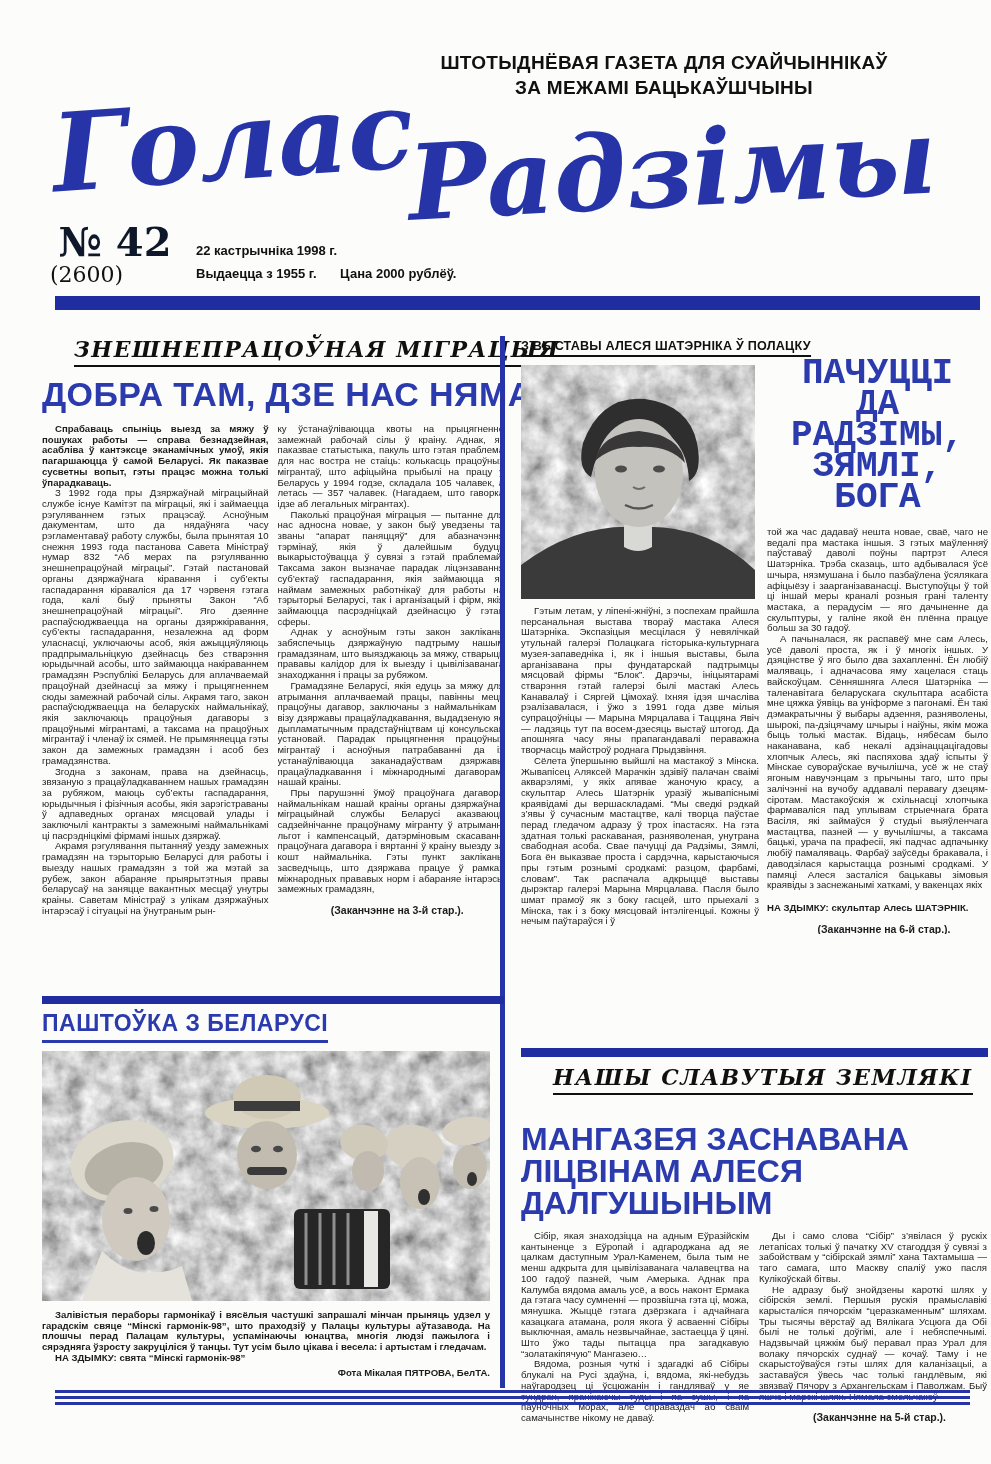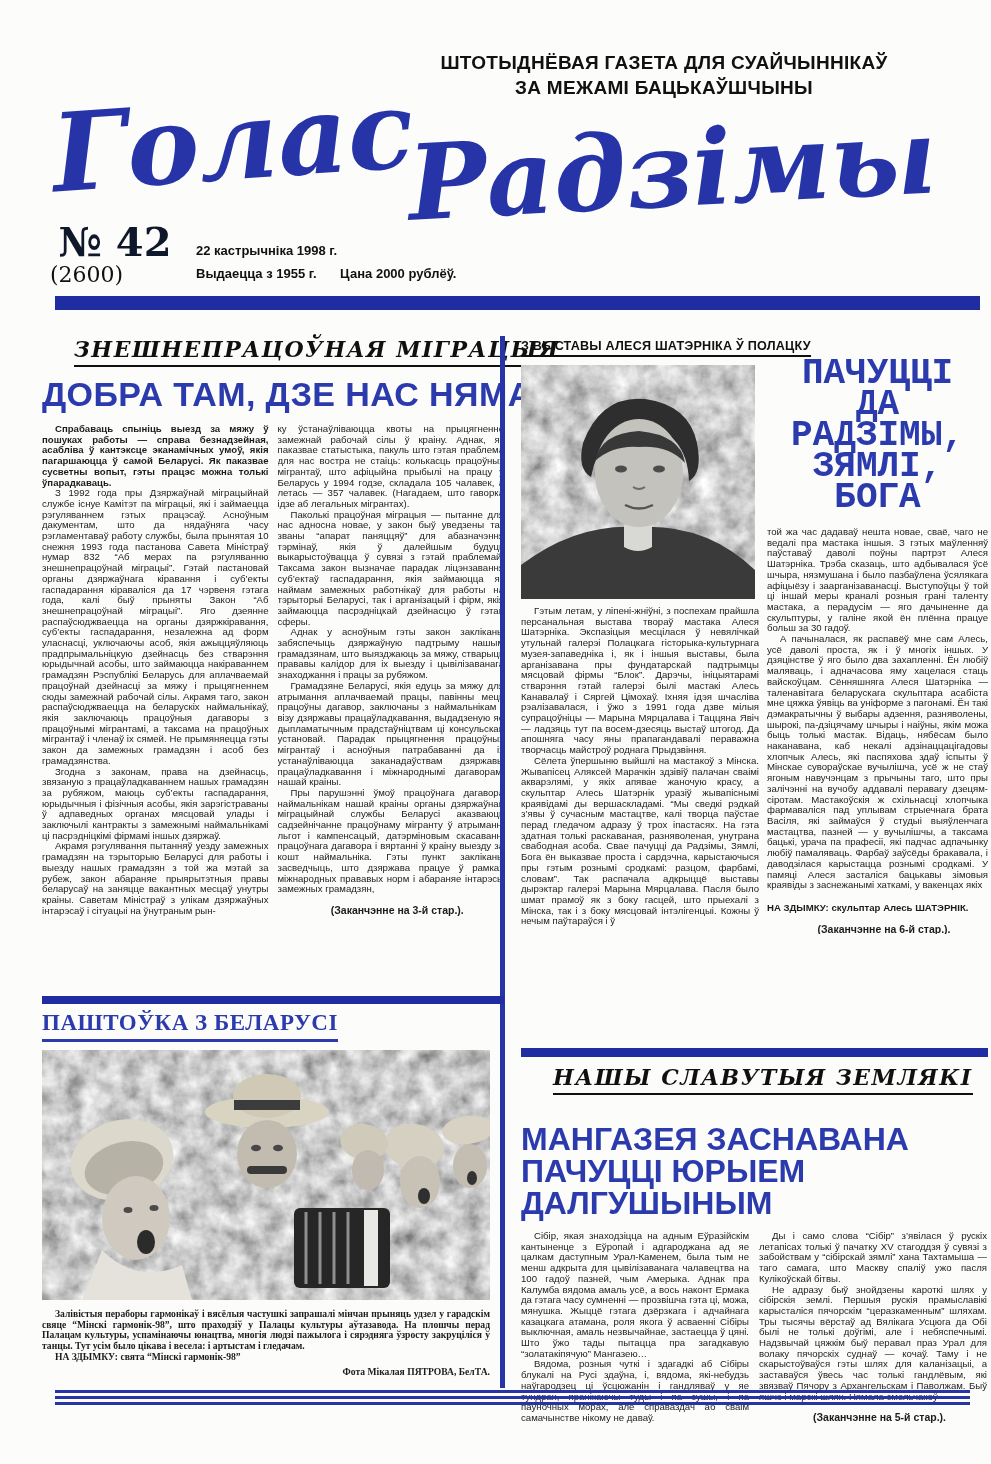--- a/index.html
+++ b/index.html
@@ -70,21 +70,21 @@
   
   #art-shaternik{position:absolute;left:521px;top:336px;width:467px;}
   #sh-mid{position:absolute;left:0;top:0;width:238px;}
   #sh-photo{margin-top:8px;width:234px;height:234px;background:#888;}
   #sh-midtext{margin-top:7px;height:432px;overflow:hidden;}
   #sh-right{position:absolute;left:246px;top:0;width:221px;}
   #sh-right .headline{font-size:36px;line-height:31px;text-align:center;margin-top:22px;font-family:Liberation Mono, monospace;}
   #sh-righttext{margin-top:14px;overflow:hidden;}
   
   .hbar-left{position:absolute;left:42px;top:996px;width:462px;height:8px;background:var(--bar-blue);}
-  #art-postcard{position:absolute;left:42px;top:1010px;width:448px;font-family:Liberation Serif, serif;}
+  #art-postcard{position:absolute;left:42px;top:1010px;width:448px;}
   #pc-header{
     display:inline-block;color:var(--headline-blue);font-weight:bold;font-size:23px;
     letter-spacing:.5px;border-bottom:3px solid var(--headline-blue);padding-bottom:3px;white-space:nowrap;
   }
   #pc-photo{margin-top:8px;width:448px;height:250px;background:#9a9a96;}
   #pc-caption{margin-top:9px;font-weight:bold;}
   #pc-note{font-weight:bold;text-indent:13px;}
   #pc-credit{font-weight:bold;text-align:right;margin-top:4px;}
   
   .hbar-right{position:absolute;left:521px;top:1048px;width:467px;height:9px;background:var(--bar-blue);}
@@ -249,21 +249,21 @@
       <p id="pc-note">НА ЗДЫМКУ: свята “Мінскі гармонік-98”</p>
       <p id="pc-credit">Фота Мікалая ПЯТРОВА, БелТА.</p>
     </div>
   </section>
 
   <div class="hbar-right"></div>
   <section id="art-mangazeya">
     <span class="kicker-serif">НАШЫ СЛАВУТЫЯ ЗЕМЛЯКІ</span>
     <h1 class="headline headline-blue">
       <div>МАНГАЗЕЯ ЗАСНАВАНА</div>
-      <div>ПАЧУЦЦІ ЮРЫЕМ ДАЛГУШЫНЫМ</div>
+      <div>ЛІЦВІНАМ АЛЕСЯ ДАЛГУШЫНЫМ</div>
     </h1>
     <div class="cols bodytext">
       <div class="col">
         <p>Сібір, якая знаходзіцца на адным Еўразійскім кантыненце з Еўропай і адгароджана ад яе цалкам даступным Урал-Каменем, была тым не менш адкрыта для цывілізаванага чалавецтва на 100 гадоў пазней, чым Амерыка. Аднак пра Калумба вядома амаль усё, а вось наконт Ермака да гэтага часу сумненні — прозвішча гэта ці, можа, мянушка. Жыццё гэтага дзёрзкага і адчайнага казацкага атамана, роля якога ў асваенні Сібіры выключная, амаль незвычайнае, застаецца ў цяні. Што ўжо тады пытацца пра загадкавую “золатакіпячую” Мангазею…</p>
         <p>Вядома, розныя чуткі і здагадкі аб Сібіры блукалі на Русі здаўна, і, вядома, які-небудзь наўгародзец ці ўсцюжанін і гандляваў у яе тундрах, пранікаючы туды і па сушы, і па паўночных морах, але справаздач аб сваім самачынстве нікому не даваў.</p>
       </div>
       <div class="col">
         <p>Ды і само слова “Сібір” з’явілася ў рускіх летапісах толькі ў пачатку XV стагоддзя ў сувязі з забойствам у “сібірскай зямлі” хана Тахтамыша — таго самага, што Маскву спаліў ужо пасля Кулікоўскай бітвы.</p>
         <p>Не адразу быў знойдзены кароткі шлях у сібірскія землі. Першыя рускія прамыславікі карысталіся пячорскім “церазкаменным” шляхам. Тры тысячы вёрстаў ад Вялікага Усцюга да Обі былі не толькі доўгімі, але і небяспечнымі. Надзвычай цяжкім быў перавал праз Урал для волаку пячорскіх суднаў — кочаў. Таму і не скарыстоўваўся гэты шлях для каланізацыі, а заставаўся ўвесь час толькі гандлёвым, які звязваў Пячору з Архангельскам і Паволжам. Быў яшчэ і марскі шлях. Нямала смельчакоў</p>
         <p class="contnote">(Заканчэнне на 5-й стар.).</p>

